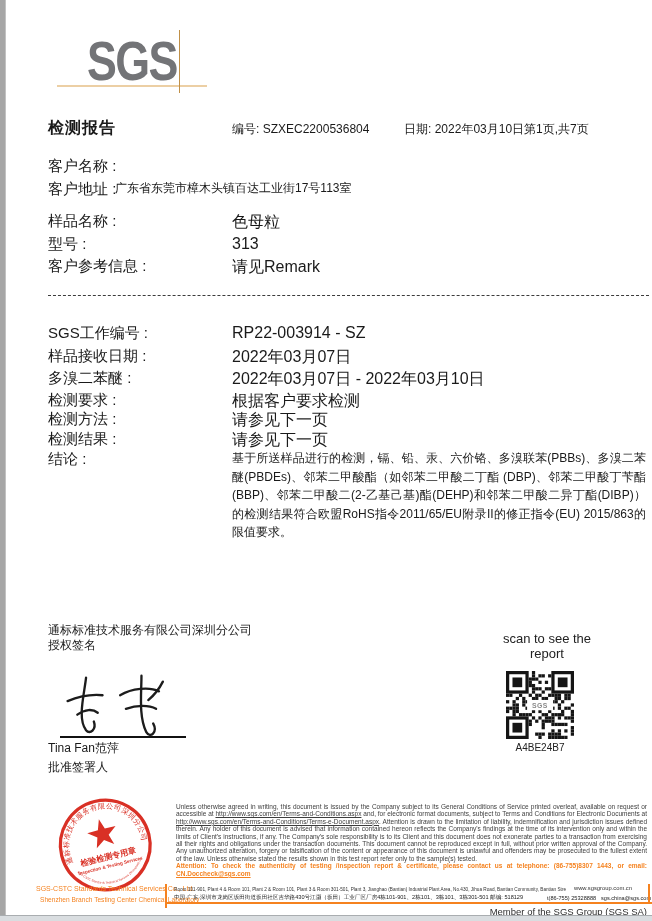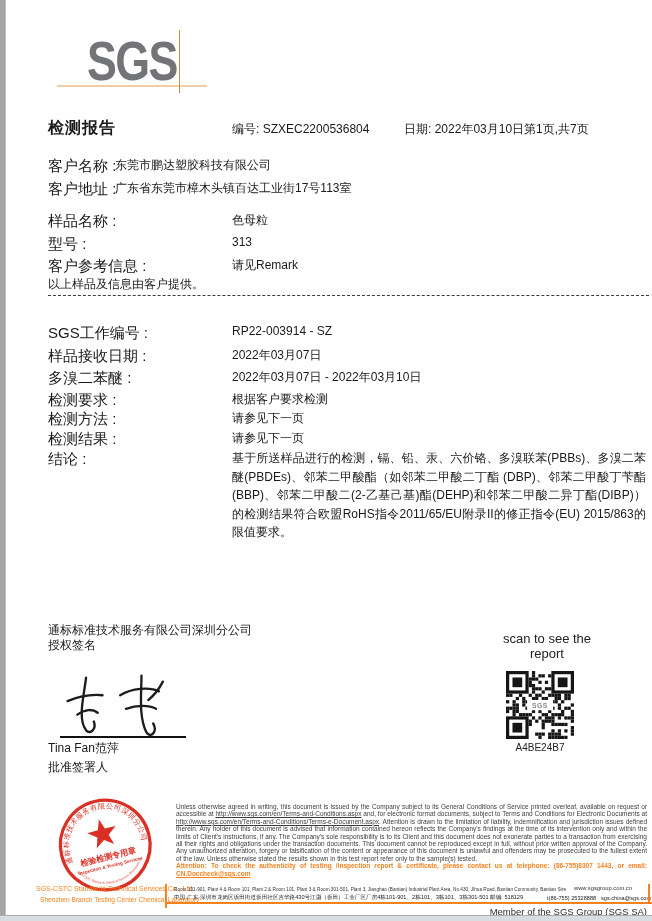--- a/index.html
+++ b/index.html
@@ -12,21 +12,21 @@
   .logo{position:absolute;left:87px;top:33px;font-size:56px;font-weight:800;line-height:56px;
         color:#737477;letter-spacing:-2px;transform:scaleX(.8);transform-origin:0 0;}
   .logo-hline{position:absolute;left:57px;top:85px;width:150px;height:2px;background:#eccfa4;}
   .logo-vline{position:absolute;left:179px;top:30px;width:1px;height:63px;background:#c09048;}
   
   .title{position:absolute;left:48px;top:118px;font-size:16px;font-weight:bold;letter-spacing:1px;}
   .hmeta{position:absolute;top:121px;font-size:12px;white-space:nowrap;}
   
   .lbl{position:absolute;left:48px;font-size:15px;white-space:nowrap;}
   .val1{position:absolute;left:115px;font-size:12px;white-space:nowrap;}
-  .val2{position:absolute;left:232px;font-size:12px;white-space:nowrap;}
+  .val2{position:absolute;left:232px;font-size:16px;white-space:nowrap;}
   .note{position:absolute;left:48px;font-size:12px;}
   .dashes{position:absolute;left:48px;top:295px;width:601px;border-top:1.4px dashed #3c3c3c;}
   .conclusion{position:absolute;left:232px;top:449px;width:414px;font-size:12px;line-height:18.6px;text-align:justify;}
   
   .sig-line{position:absolute;left:60px;top:736px;width:126px;height:2px;background:#111;}
   .sig-svg{position:absolute;left:58px;top:668px;width:130px;height:70px;}
   
   .qr-cap{position:absolute;left:492px;top:631px;width:110px;text-align:center;font-size:13px;color:#222;}
   .qr{position:absolute;left:506px;top:671px;width:68px;height:68px;}
   .qr-sgs{font-size:7px;font-weight:bold;fill:#8a8a8a;text-anchor:middle;letter-spacing:.5px;}
@@ -61,31 +61,29 @@
   <div class="logo">SGS</div>
   <div class="logo-hline"></div>
   <div class="logo-vline"></div>
 
   <div class="title">检测报告</div>
   <div class="hmeta" style="left:232px"><span>编号:</span> <span>SZXEC2200536804</span></div>
   <div class="hmeta" style="left:404px"><span>日期:</span> <span>2022年03月10日</span></div>
   <div class="hmeta" style="left:524px">第1页,共7页</div>
 
   <div class="lbl" style="top:157px">客户名称 :</div>
-  <div class="val1" style="top:157px">东莞市鹏达塑胶科技有限公司</div>
   <div class="lbl" style="top:180px">客户地址 :</div>
   <div class="val1" style="top:180px">广东省东莞市樟木头镇百达工业街17号113室</div>
 
   <div class="lbl" style="top:212px">样品名称 :</div>
   <div class="val2" style="top:212px">色母粒</div>
   <div class="lbl" style="top:235px">型号 :</div>
   <div class="val2" style="top:235px">313</div>
   <div class="lbl" style="top:257px">客户参考信息 :</div>
   <div class="val2" style="top:257px">请见Remark</div>
-  <div class="note" style="top:276px">以上样品及信息由客户提供。</div>
 
   <div class="dashes"></div>
 
   <div class="lbl" style="top:324px">SGS工作编号 :</div>
   <div class="val2" style="top:324px">RP22-003914 - SZ</div>
   <div class="lbl" style="top:347px">样品接收日期 :</div>
   <div class="val2" style="top:347px">2022年03月07日</div>
   <div class="lbl" style="top:369px">多溴二苯醚 :</div>
   <div class="val2" style="top:369px">2022年03月07日 - 2022年03月10日</div>
   <div class="lbl" style="top:391px">检测要求 :</div>

